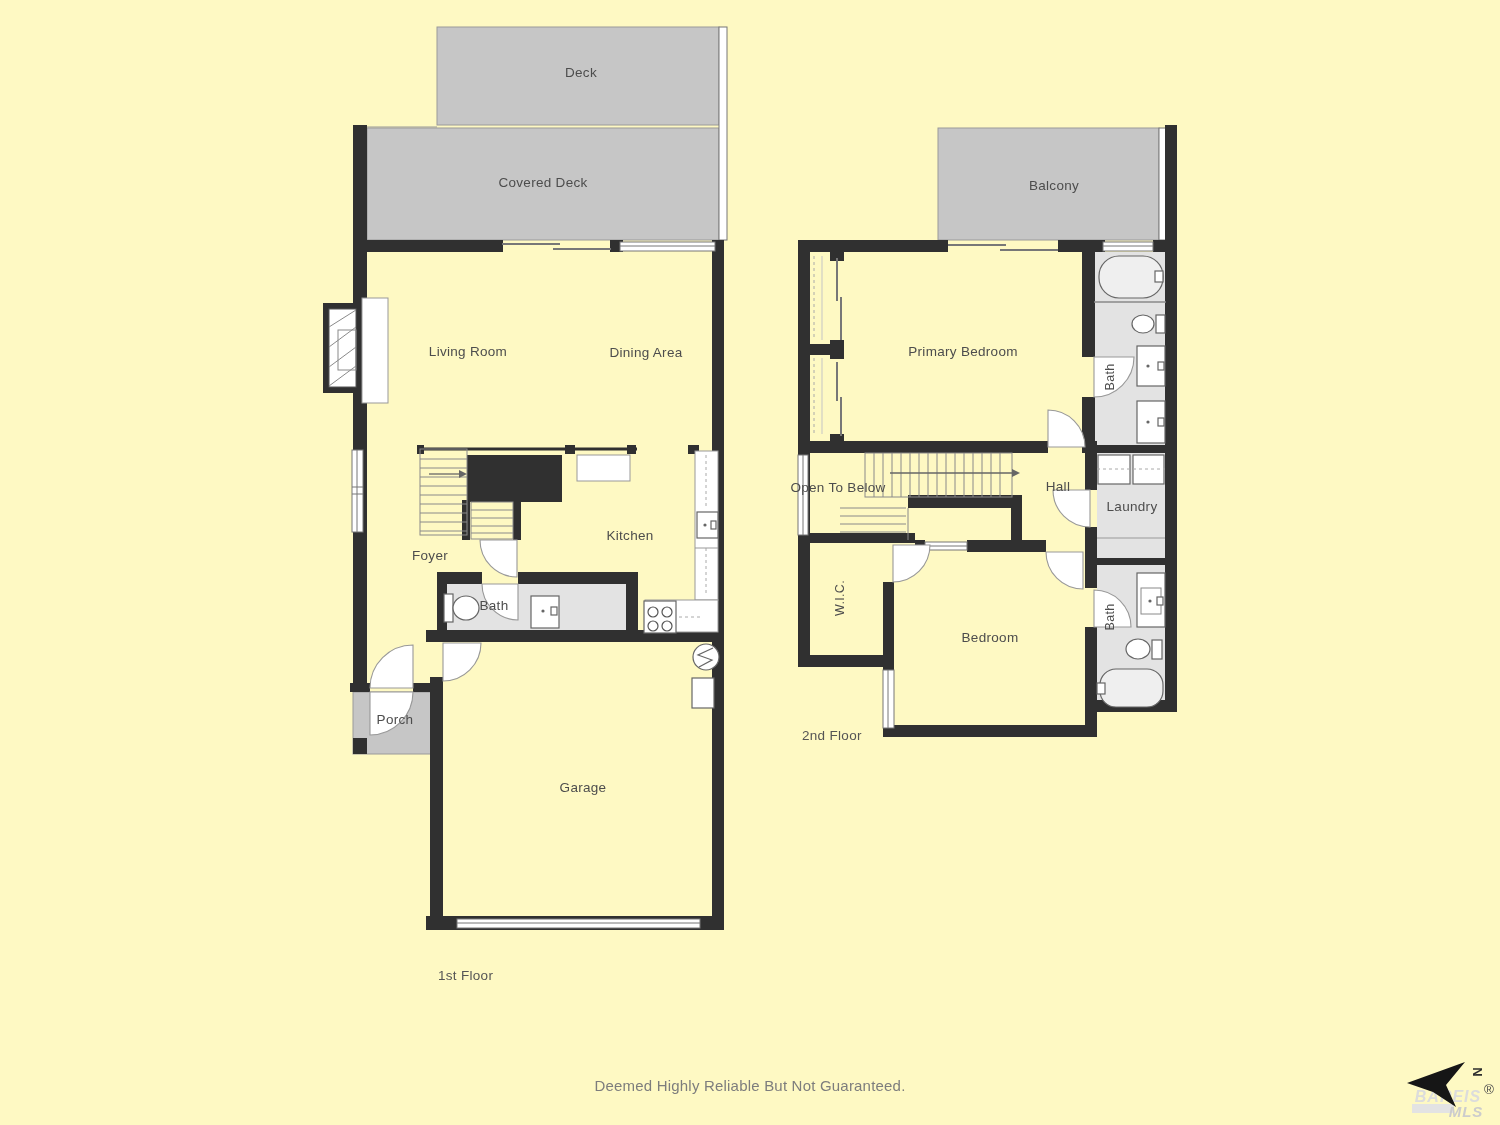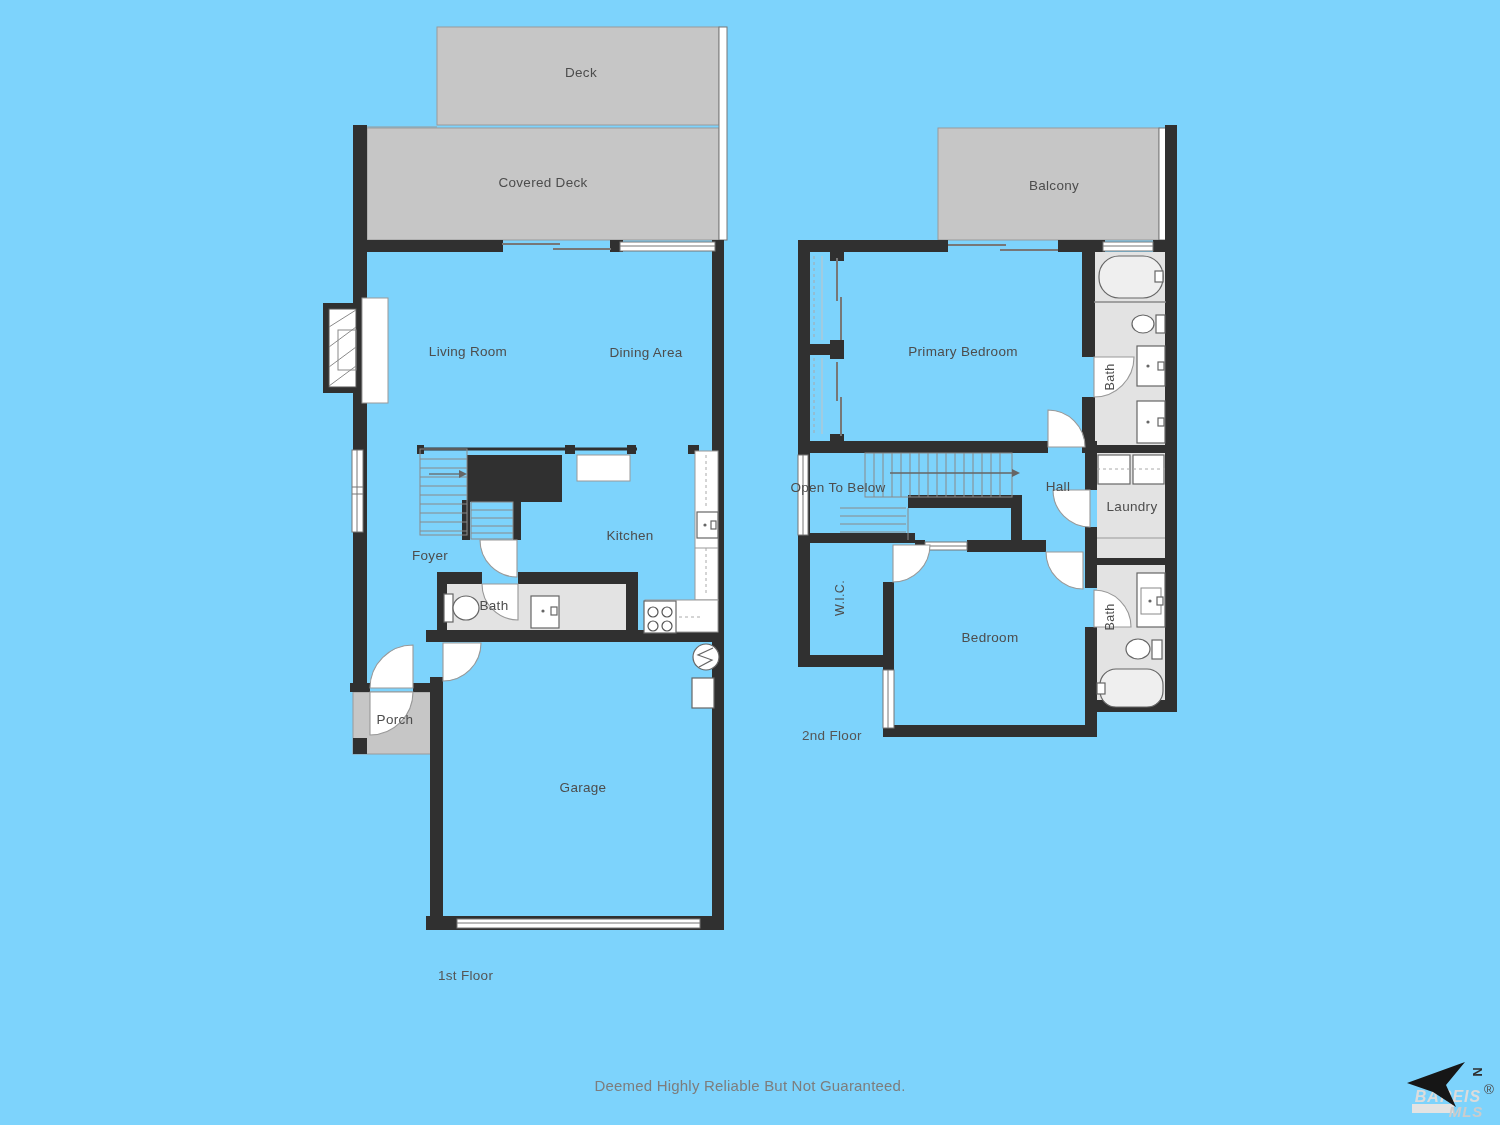--- a/index.html
+++ b/index.html
@@ -1,16 +1,16 @@
 <!DOCTYPE html>
 <html><head>
 <meta charset="utf-8">
 <style>
   html,body{margin:0;padding:0;background:#ffffff;}
-  .canvas{position:relative;width:1500px;height:1125px;background:#7dd3fc;overflow:hidden;
+  .canvas{position:relative;width:1500px;height:1125px;background:#fef9c3;overflow:hidden;
           font-family:"Liberation Sans", sans-serif;}
   svg{position:absolute;left:0;top:0;}
   text{font-family:"Liberation Sans", sans-serif;fill:#4d4d4d;font-size:13.5px;letter-spacing:.3px;}
   text.small{font-size:12.5px;}
   text.floorlbl{fill:#555;}
   text.disclaimer{font-size:15px;fill:#7d7d7d;letter-spacing:.2px;}
   .wall{fill:#303030;}
   .grayarea{fill:#c6c6c6;stroke:#9a9a9a;stroke-width:1;}
   .bathfloor{fill:#e3e3e3;}
   .thin{stroke:#999;stroke-width:1;fill:none;}

